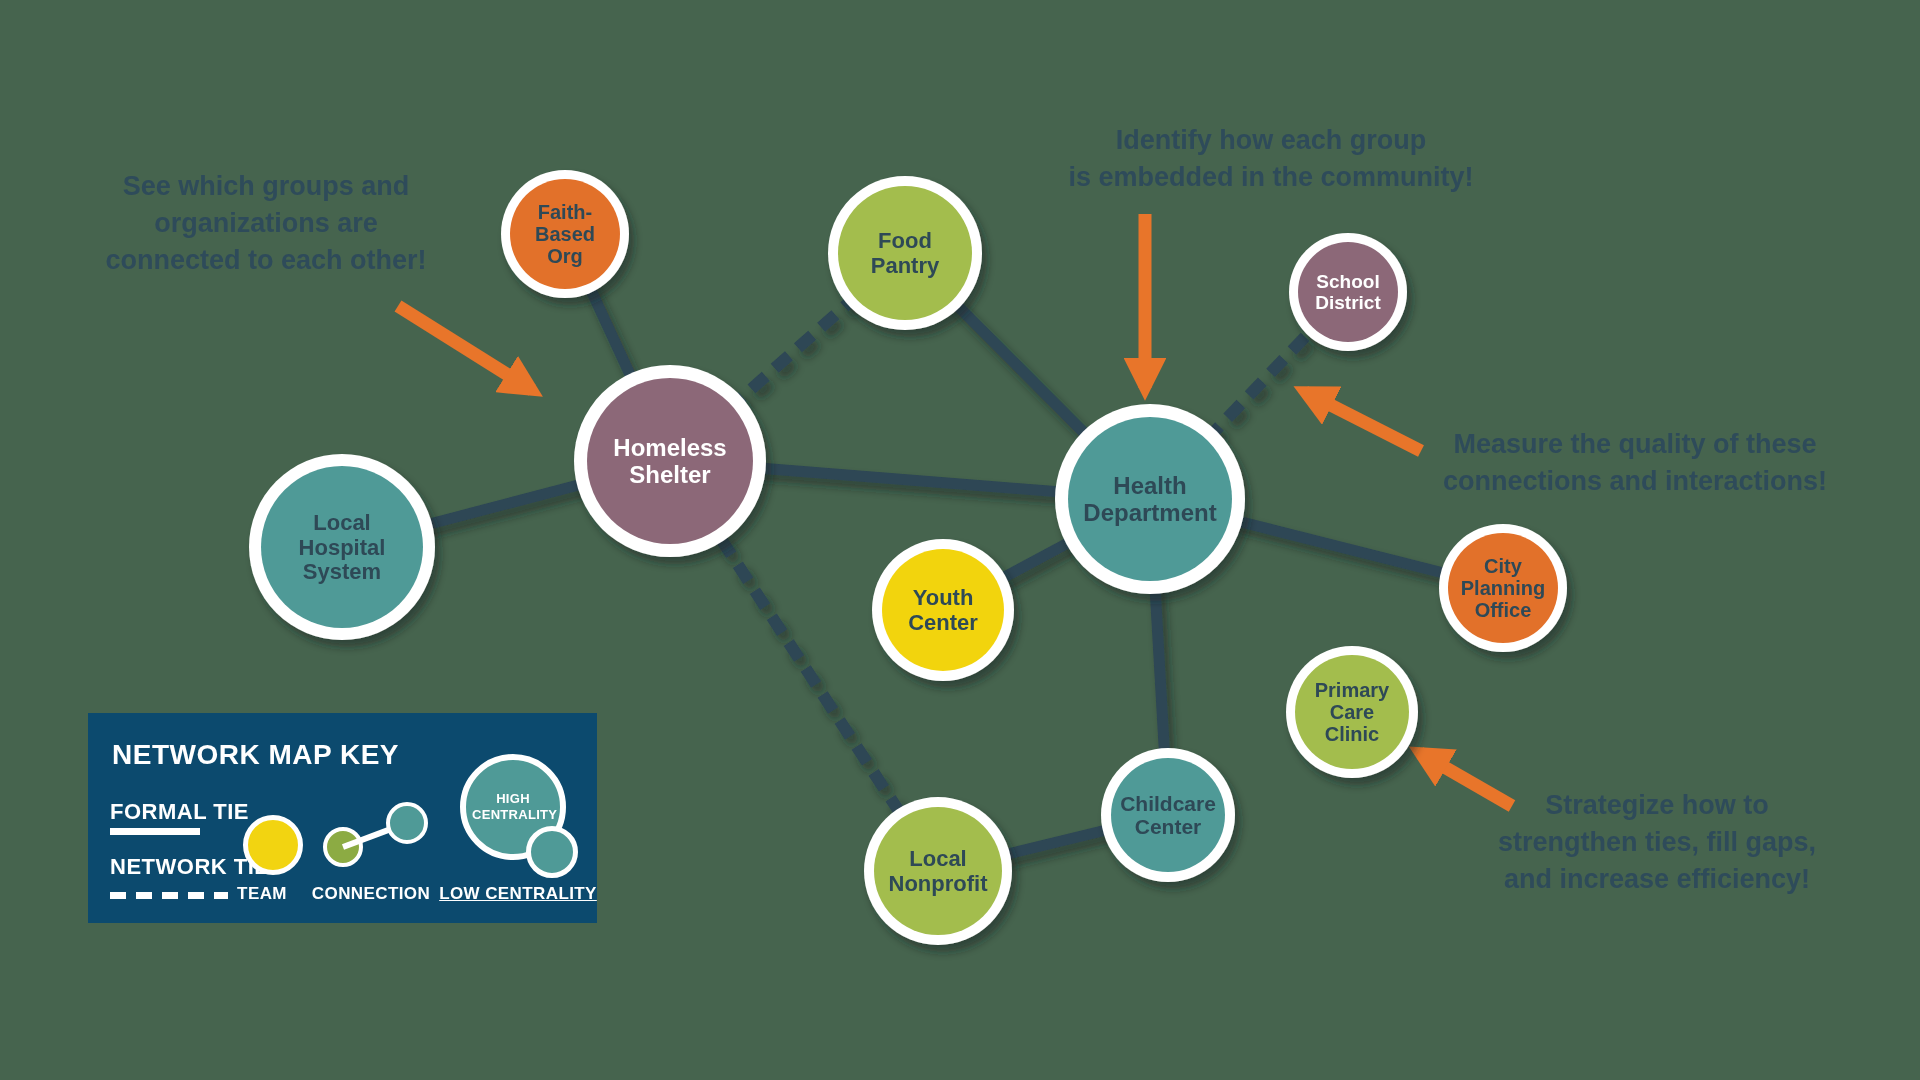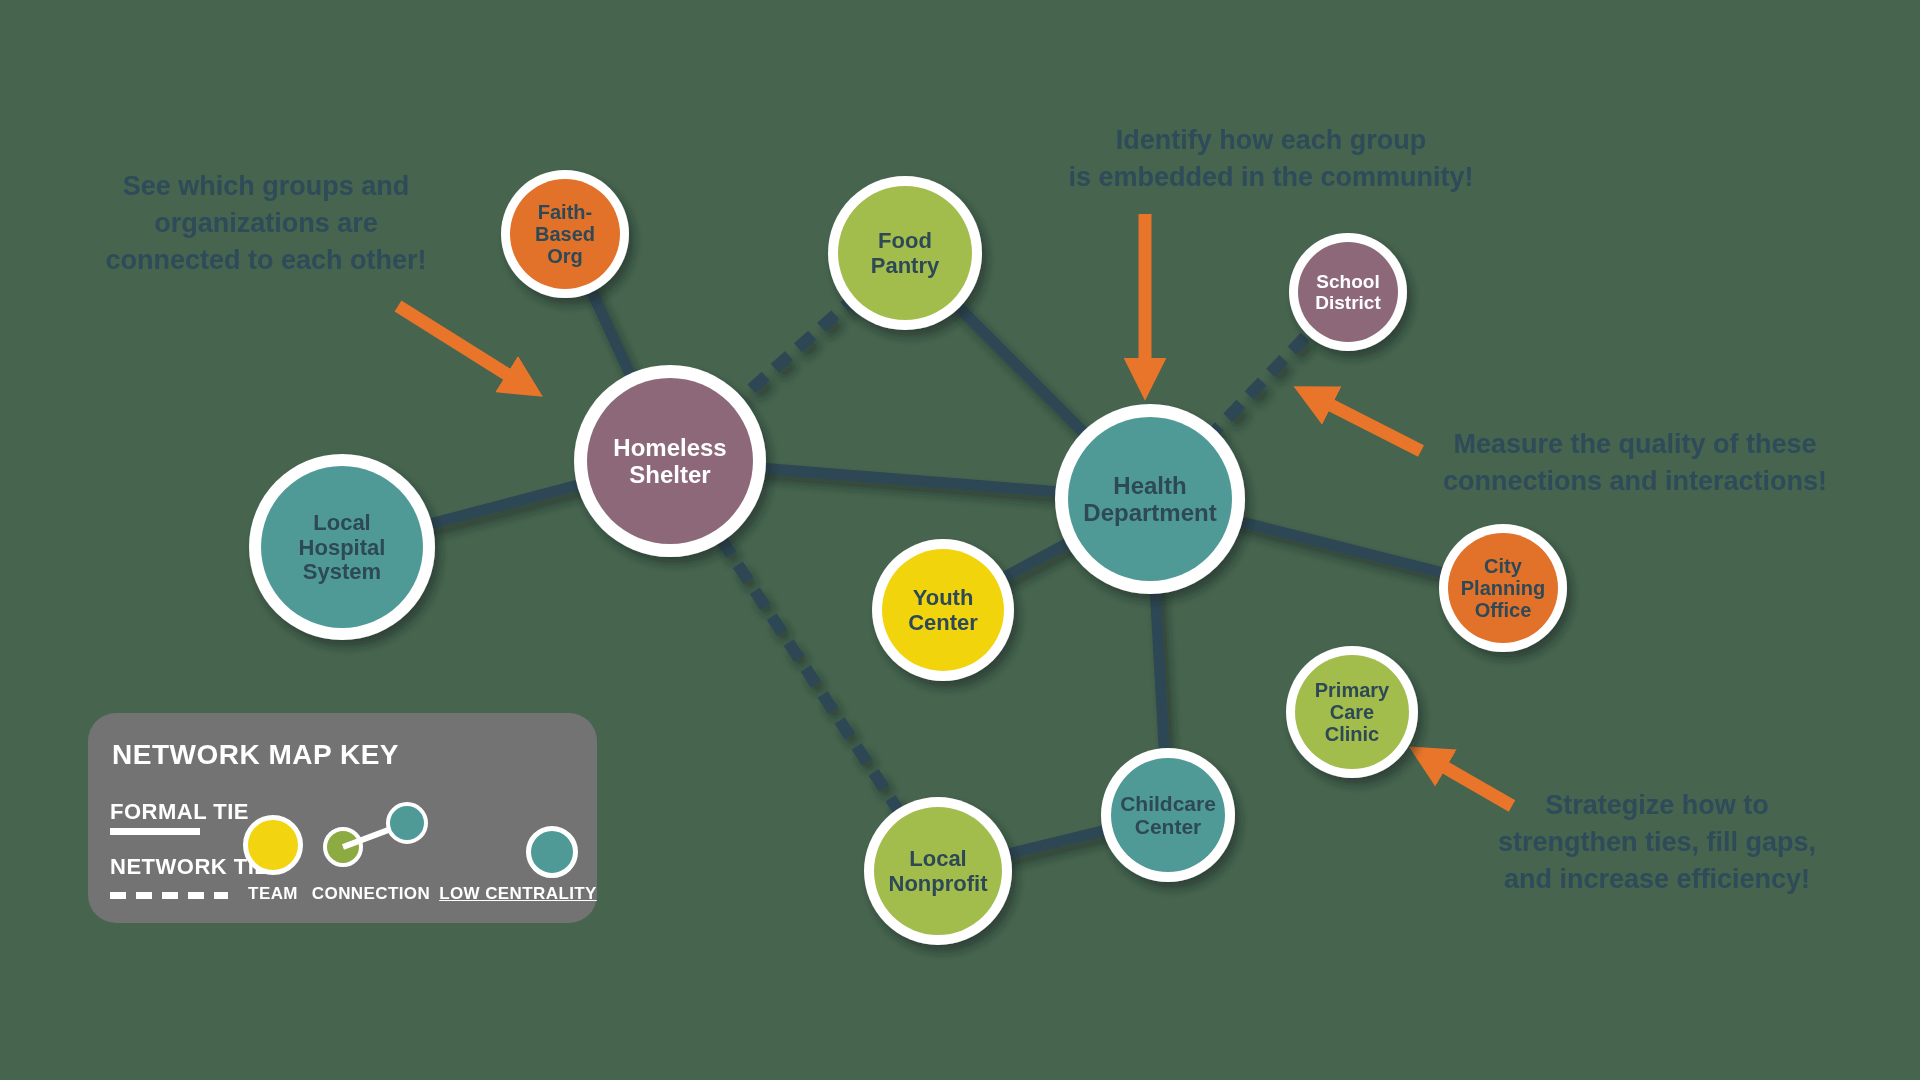--- a/index.html
+++ b/index.html
@@ -35,21 +35,21 @@
   .high-circ{
     left:372px;top:41px;width:106px;height:106px;border-width:6px;
     display:flex;align-items:center;justify-content:center;text-align:center;
   }
   .high-circ .inner-label{font-size:13px;font-weight:bold;line-height:1.2;width:82px;letter-spacing:.3px;}
   .low-circ{left:438px;top:113px;width:52px;height:52px;border-width:5px;z-index:3;}
   .legend-caption{
     position:absolute;top:171px;font-size:17px;font-weight:bold;
     letter-spacing:.4px;text-align:center;white-space:nowrap;
   }
-  .cap-team{left:135px;width:100px;text-align:center;}
+  .cap-team{left:124px;width:100px;text-align:center;}
   .cap-connection{left:208px;width:150px;}
   .cap-low{left:340px;width:180px;text-decoration:underline;}
 </style>
 </head>
 <body style="background: rgb(70, 100, 78);">
 
 <svg class="map-svg" width="1920" height="1080" viewBox="0 0 1920 1080">
   <defs>
     <filter id="sh" x="-30%" y="-30%" width="160%" height="160%">
       <feDropShadow dx="5" dy="7" stdDeviation="4" flood-color="#0c1a20" flood-opacity="0.5"></feDropShadow>
@@ -129,32 +129,35 @@
       <circle cx="938" cy="871" r="74" fill="#ffffff"></circle>
       <circle cx="938" cy="871" r="64" fill="#a3bd4d"></circle>
       <text text-anchor="middle" fill="#2e4957" font-size="22" font-weight="bold"><tspan x="938" y="866.38">Local</tspan><tspan x="938" y="891.02">Nonprofit</tspan></text>
     </g>
     <text text-anchor="middle" fill="#2e4b5a" font-size="27" font-weight="bold"><tspan x="266" y="195.45">See which groups and</tspan><tspan x="266" y="232.45">organizations are</tspan><tspan x="266" y="269.45">connected to each other!</tspan></text>
     <text text-anchor="middle" fill="#2e4b5a" font-size="27" font-weight="bold"><tspan x="1271" y="149.45">Identify how each group</tspan><tspan x="1271" y="186.45">is embedded in the community!</tspan></text>
     <text text-anchor="middle" fill="#2e4b5a" font-size="27" font-weight="bold"><tspan x="1635" y="453.45">Measure the quality of these</tspan><tspan x="1635" y="490.45">connections and interactions!</tspan></text>
     <text text-anchor="middle" fill="#2e4b5a" font-size="27" font-weight="bold"><tspan x="1657" y="814.45">Strategize how to</tspan><tspan x="1657" y="851.45">strengthen ties, fill gaps,</tspan><tspan x="1657" y="888.45">and increase efficiency!</tspan></text>
   </svg>
 
-<div class="legend" style="background-color: #737373; border-radius: 28px;">
+<div class="legend" style="background-color: #0c4a6e;">
   <div class="legend-title">NETWORK MAP KEY</div>
 
   <div class="tie-label" style="top:86px">FORMAL TIE</div>
   <div class="tie-solid" style="background:#fff"></div>
 
   <div class="tie-label" style="top:141px">NETWORK TIE</div>
   <div class="tie-dashed" style="background:repeating-linear-gradient(to right,#fff 0 16px,transparent 16px 26px)"></div>
 
   <div class="circ team-circ" style="background-color: rgb(242, 212, 17);"></div>
   <div class="legend-caption cap-team">TEAM</div>
 
   <div class="conn-line"></div>
   <div class="circ conn-green" style="background-color: rgb(140, 171, 67);"></div>
   <div class="circ conn-teal" style="background-color: rgb(79, 154, 151);"></div>
   <div class="legend-caption cap-connection">CONNECTION</div>
 
+  <div class="circ high-circ" style="background-color: rgb(79, 154, 151);">
+    <div class="inner-label">HIGH CENTRALITY</div>
+  </div>
   <div class="circ low-circ" style="background-color: rgb(79, 154, 151);"></div>
   <div class="legend-caption cap-low">LOW CENTRALITY</div>
 </div>
 
 </body></html>

